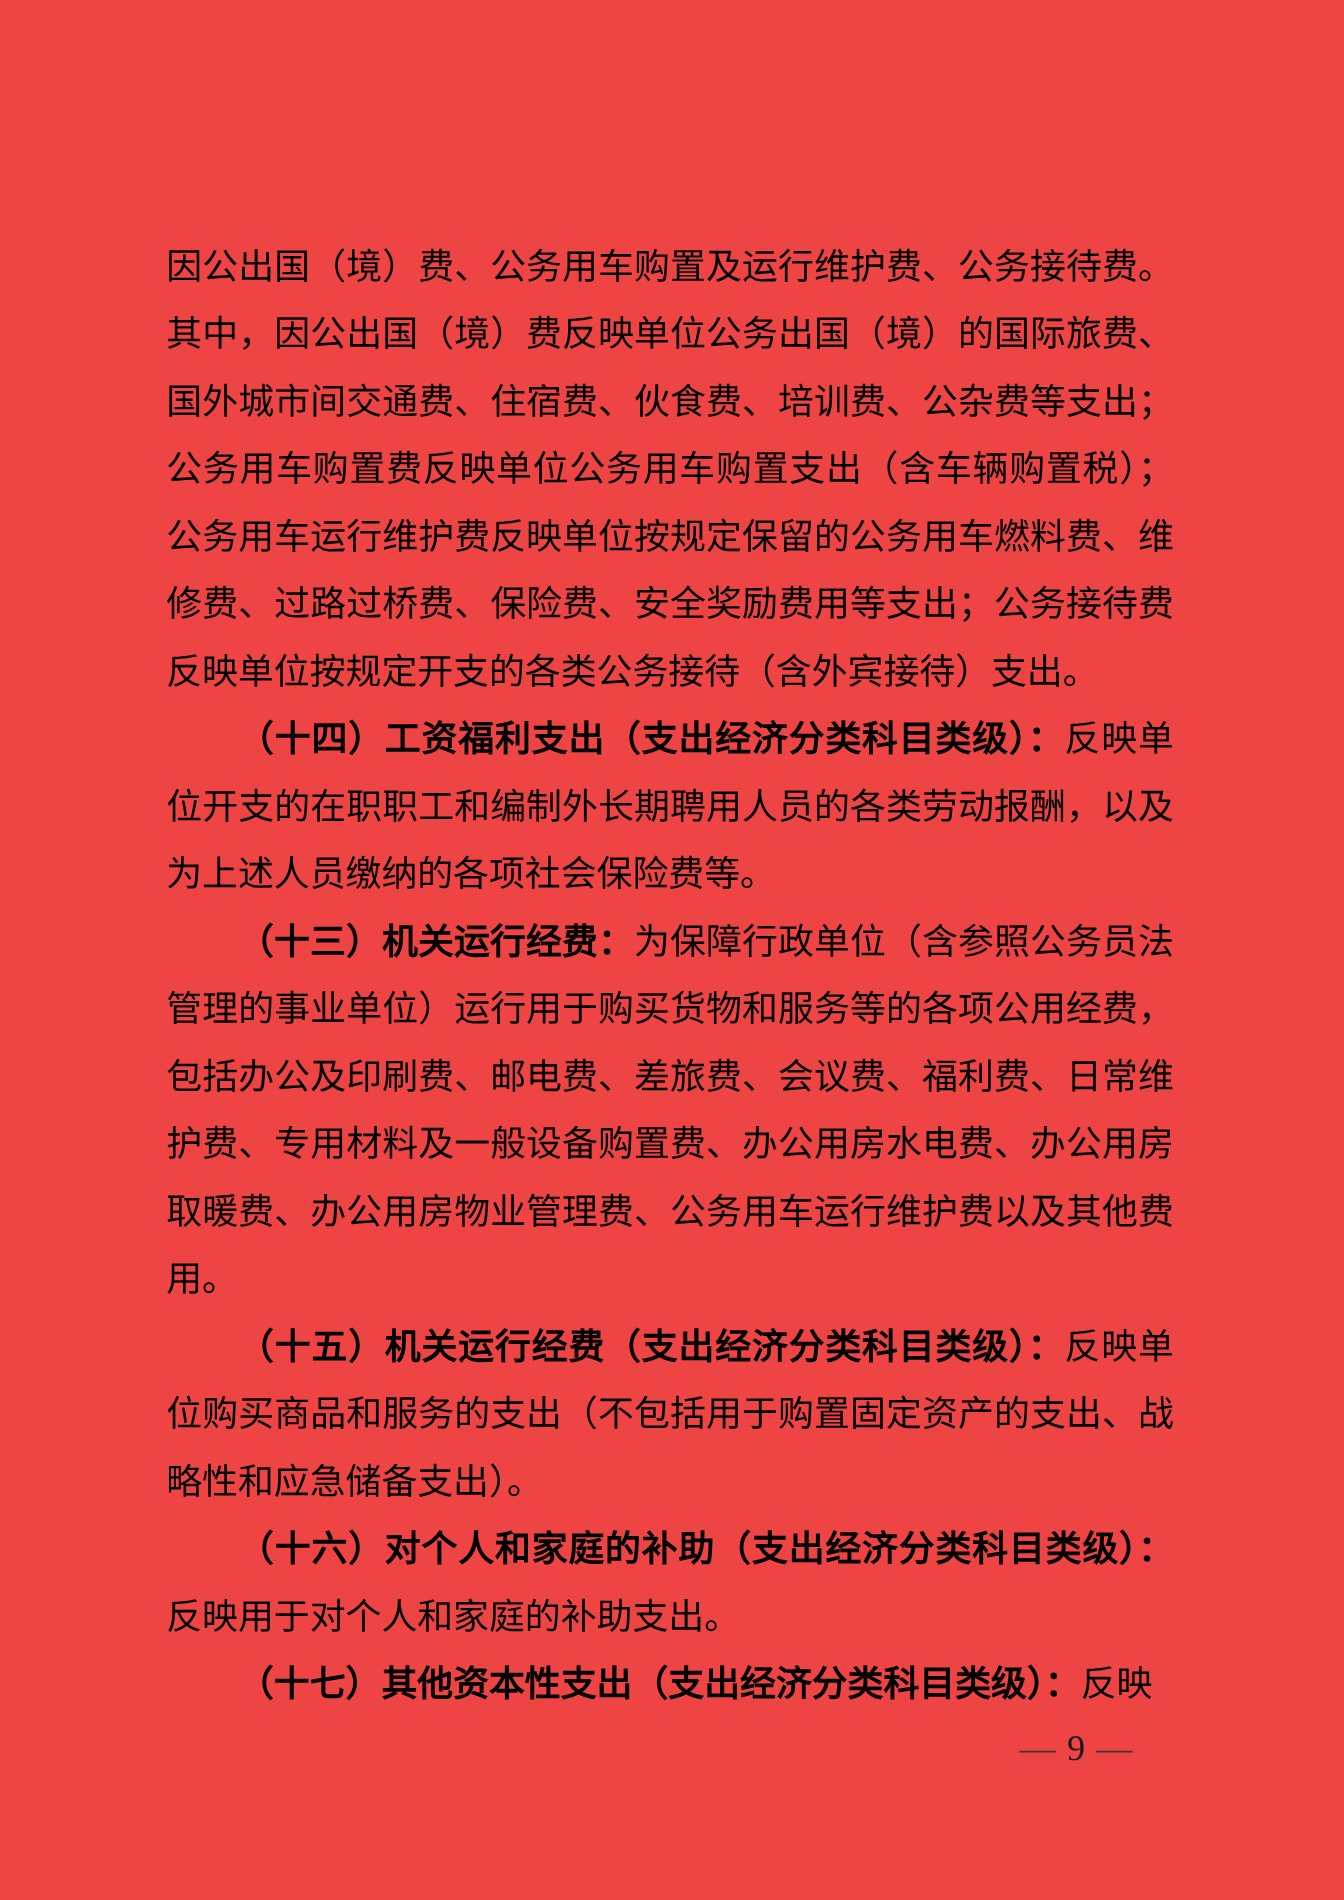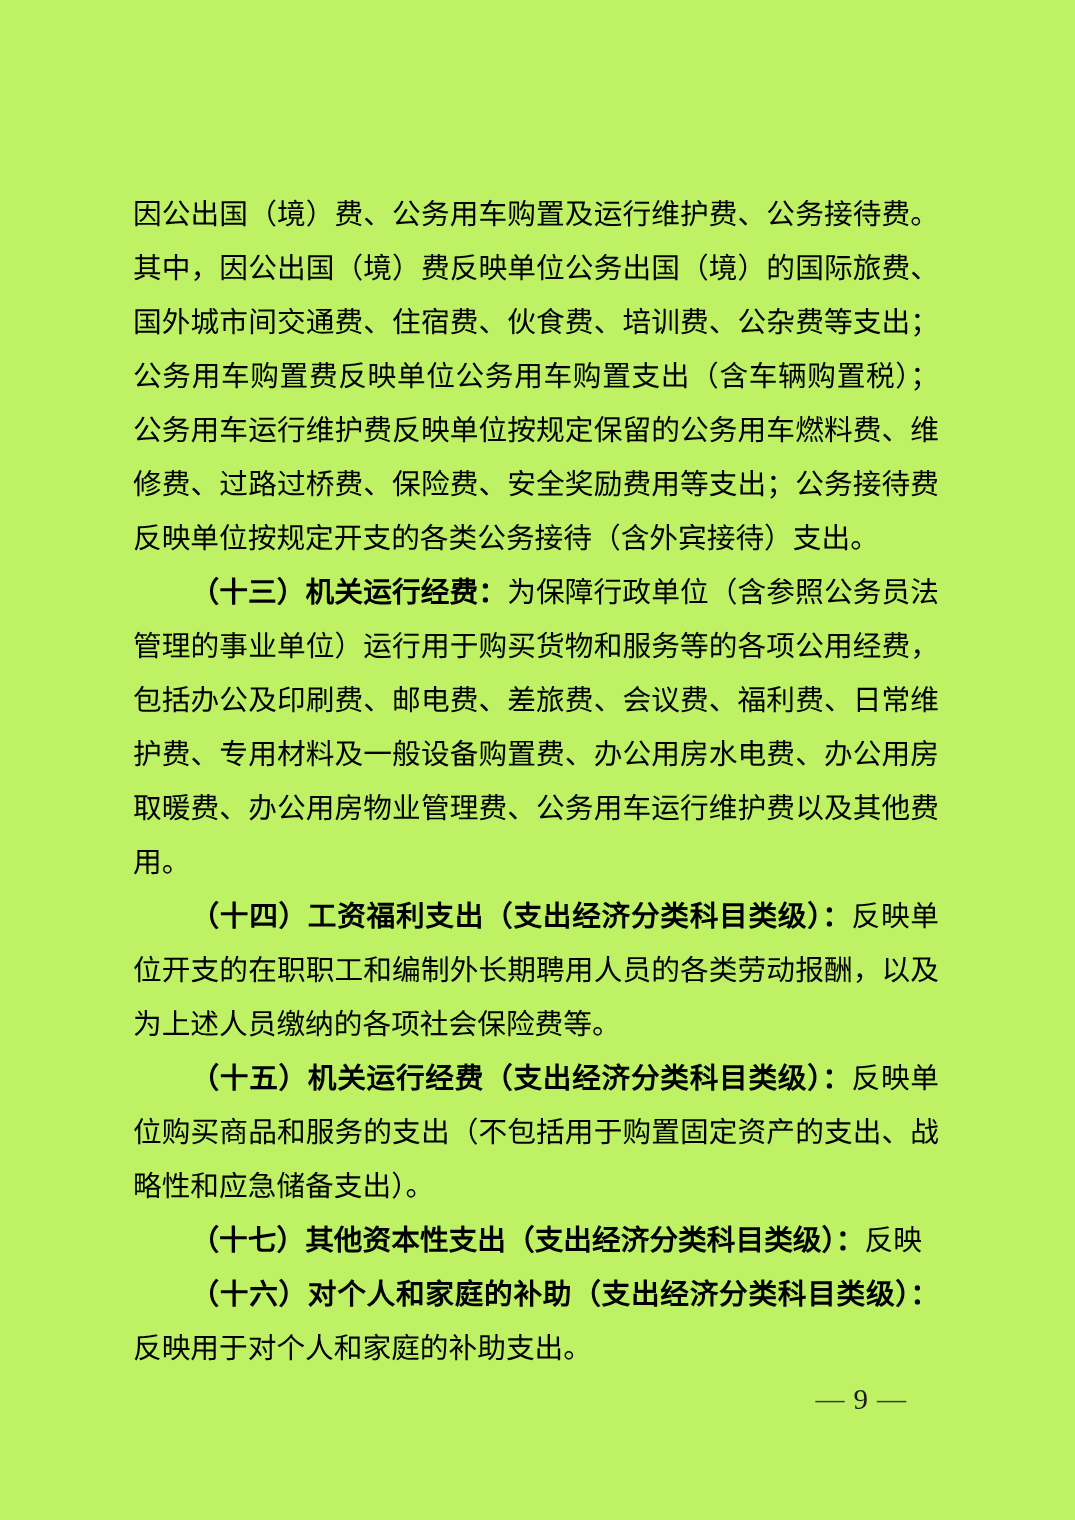--- a/index.html
+++ b/index.html
@@ -11,21 +11,21 @@
     height: 1520px;
     background: #ffffff;
     position: relative;
     font-family: "Liberation Serif", "DejaVu Serif", serif;
     color: #000000;
     overflow: hidden;
   }
   .doc-page {
     position: absolute;
     inset: 0;
-    background: #bef264;
+    background: #ef4444;
   }
   .text-block {
     position: absolute;
     left: 133px;
     top: 187px;
     width: 806px;
     font-size: 28.7px;
     line-height: 54px;
     text-align: justify;
     text-justify: inter-character;
@@ -66,27 +66,27 @@
 </style>
 </head>
 <body>
 
 <div class="doc-page">
 
   <main class="text-block">
 
     <p class="para"><span class="run">因公出国（境）费、公务用车购置及运行维护费、公务接待费。其中，因公出国（境）费反映单位公务出国（境）的国际旅费、国外城市间交通费、住宿费、伙食费、培训费、公杂费等支出；公务用车购置费反映单位公务用车购置支出（含车辆购置税）；公务用车运行维护费反映单位按规定保留的公务用车燃料费、维修费、过路过桥费、保险费、安全奖励费用等支出；公务接待费反映单位按规定开支的各类公务接待（含外宾接待）支出。</span></p>
 
+    <p class="para indented"><span class="run bold">（十四）工资福利支出（支出经济分类科目类级）：</span><span class="run">反映单位开支的在职职工和编制外长期聘用人员的各类劳动报酬，以及为上述人员缴纳的各项社会保险费等。</span></p>
+
     <p class="para indented"><span class="run bold">（十三）机关运行经费：</span><span class="run">为保障行政单位（含参照公务员法管理的事业单位）运行用于购买货物和服务等的各项公用经费，包括办公及印刷费、邮电费、差旅费、会议费、福利费、日常维护费、专用材料及一般设备购置费、办公用房水电费、办公用房取暖费、办公用房物业管理费、公务用车运行维护费以及其他费用。</span></p>
-
-    <p class="para indented"><span class="run bold">（十四）工资福利支出（支出经济分类科目类级）：</span><span class="run">反映单位开支的在职职工和编制外长期聘用人员的各类劳动报酬，以及为上述人员缴纳的各项社会保险费等。</span></p>
 
     <p class="para indented"><span class="run bold">（十五）机关运行经费（支出经济分类科目类级）：</span><span class="run">反映单位购买商品和服务的支出（不包括用于购置固定资产的支出、战略性和应急储备支出）。</span></p>
 
+    <p class="para indented"><span class="run bold">（十六）对个人和家庭的补助（支出经济分类科目类级）：</span><span class="run">反映用于对个人和家庭的补助支出。</span></p>
+
     <p class="para indented"><span class="run bold">（十七）其他资本性支出（支出经济分类科目类级）：</span><span class="run">反映</span></p>
-
-    <p class="para indented"><span class="run bold">（十六）对个人和家庭的补助（支出经济分类科目类级）：</span><span class="run">反映用于对个人和家庭的补助支出。</span></p>
 
   </main>
 
   <footer class="page-number"><span class="dash">—</span><span class="num">9</span><span class="dash">—</span></footer>
 
 </div>
 
 </body></html>

